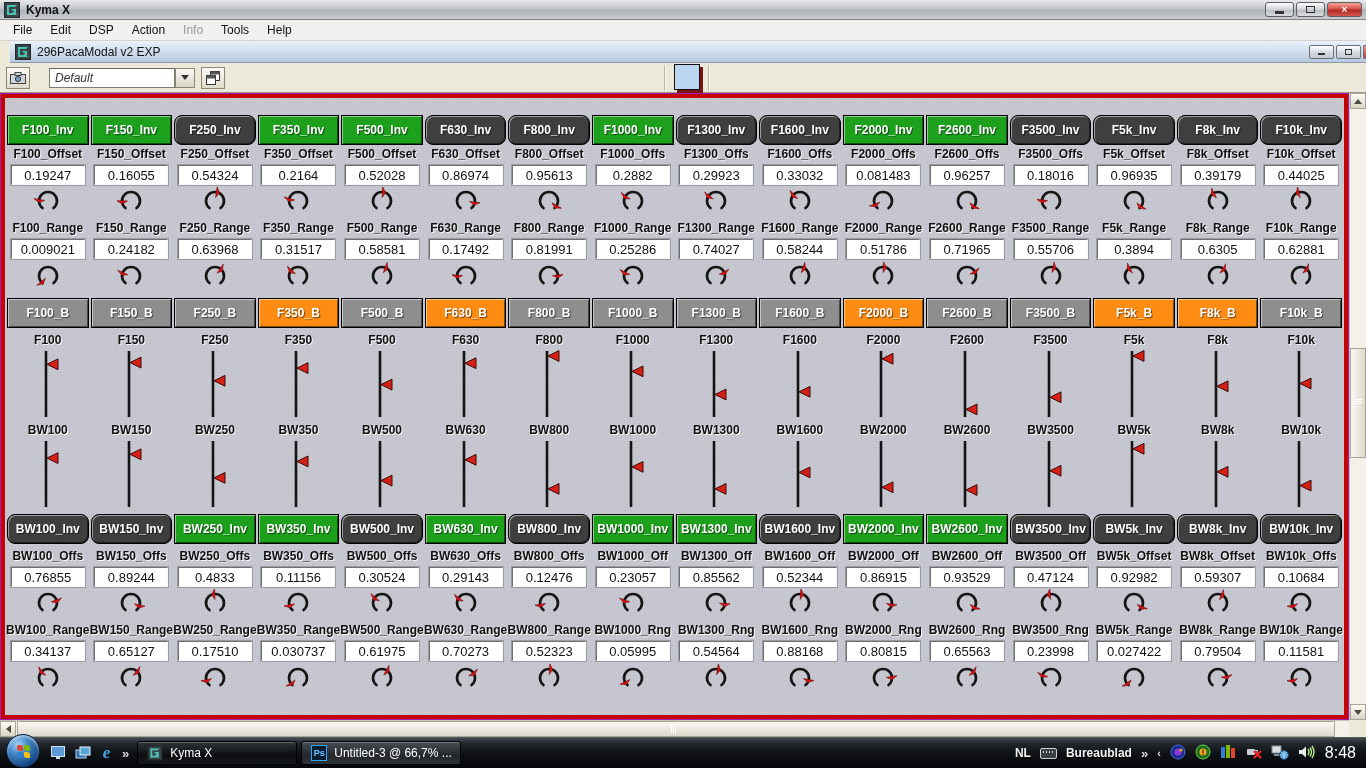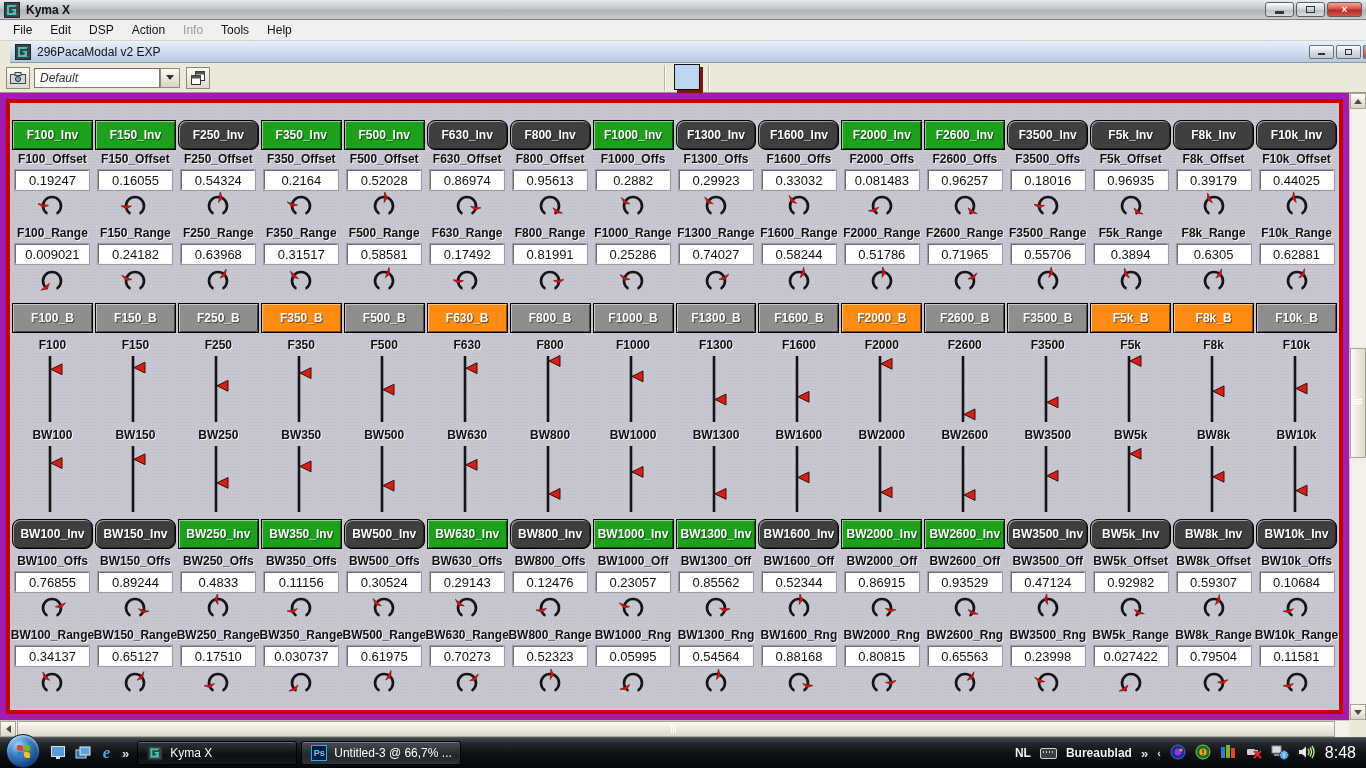--- a/index.html
+++ b/index.html
@@ -35,36 +35,36 @@
   .kyma-icon { width:16px; height:16px; background:#3a4448; border:1px solid #20282b; display:inline-block; position:relative; flex:none; }
   .kyma-icon i { position:absolute; inset:2px; border:2px solid #49c2b2; border-right-color:transparent; display:block; }
   .kyma-icon b { position:absolute; left:6px; top:6px; width:5px; height:5px; border:2px solid #49c2b2; border-left-color:transparent; display:block; }
 
   
   .toolbar { position:absolute; top:63px; left:0; width:1366px; height:30px; background:#ece8da;
     border-bottom:1px solid #9a968a; display:flex; align-items:center; padding:0 6px; }
   .tbtn { width:24px; height:22px; border:1px solid #8c8878; background:linear-gradient(180deg,#fbfaf5,#dedacb);
     display:flex; align-items:center; justify-content:center; margin-right:4px; }
   .combo { height:20px; background:#fff; border:1px solid #7f7c6f; border-top-color:#6b685c;
-    display:flex; align-items:center; padding:0 5px; font-size:12px; color:#222; }
+    display:flex; align-items:center; padding:0 5px; font-size:12px; color:#222;margin-left:15px; }
   .combo.preset { width:126px; font-style:italic; color:#333; }
   .combo.filter { width:160px; }
   .drop { width:20px; height:20px; border:1px solid #8c8878; background:linear-gradient(180deg,#fbfaf5,#d8d4c5);
     display:flex; align-items:center; justify-content:center; margin-right:6px; }
   .arrow-down { width:0; height:0; border-left:4px solid transparent; border-right:4px solid transparent; border-top:5px solid #333; }
   .tb-sep { width:2px; height:26px; border-left:1px solid #b9b5a6; border-right:1px solid #fffdf4; margin:0 8px; }
   .swatch { width:26px; height:26px; background:#bcd6f2; border:1px solid #111;
     box-shadow:3px 3px 0 #7c1410; margin-top:-3px; }
   .tb-right { margin-left:auto; display:flex; align-items:center; }
   .tb-ico { width:18px; height:18px; margin-right:8px; display:flex; align-items:center; justify-content:center; }
 
   
   .content { position:absolute; top:93px; left:0; width:1366px; height:644px; background:#ece9d8;
     display:grid; grid-template-columns:1fr 17px; grid-template-rows:1fr 17px; }
-  .framed { border:6px solid #a21caf; background:#c7c7d1; position:relative; }
+  .framed { border:1px solid #a21caf; background:#c7c7d1; position:relative; }
   .redframe { position:absolute; inset:0; border:4px solid #c40404; overflow:hidden; }
   .panel { position:absolute; inset:0; background:#c7c7d1;
     background-image:radial-gradient(rgba(0,0,0,0.05) 1px, transparent 1px); background-size:3px 3px; }
   .grid { display:grid; grid-template-columns:repeat(16,1fr); column-gap:2px; padding:1px 2px 0 2px; height:100%; }
   .col { min-width:0; display:flex; flex-direction:column; align-items:center; }
 
   .r-btn1 { height:46px; display:flex; align-items:flex-end; width:100%; }
   .r-lbl  { height:18px; display:flex; align-items:center; justify-content:center; width:100%; }
   .r-fld  { height:24px; display:flex; align-items:center; justify-content:center; width:100%; }
   .r-knob { height:32px; display:flex; align-items:center; justify-content:center; width:100%; }

